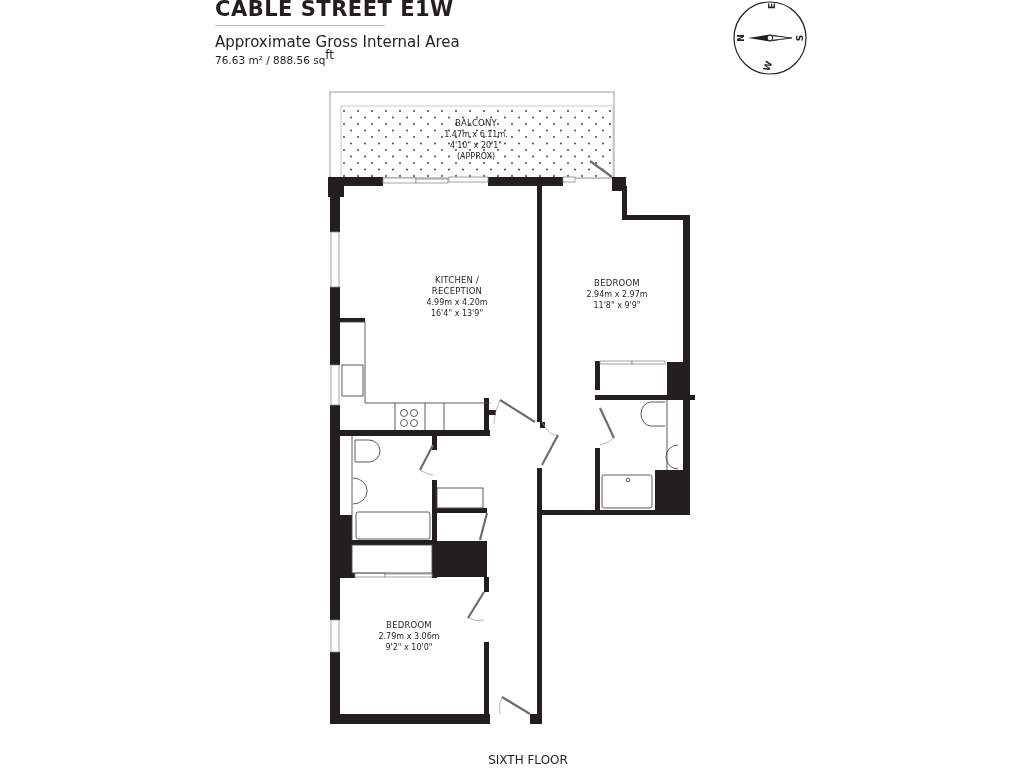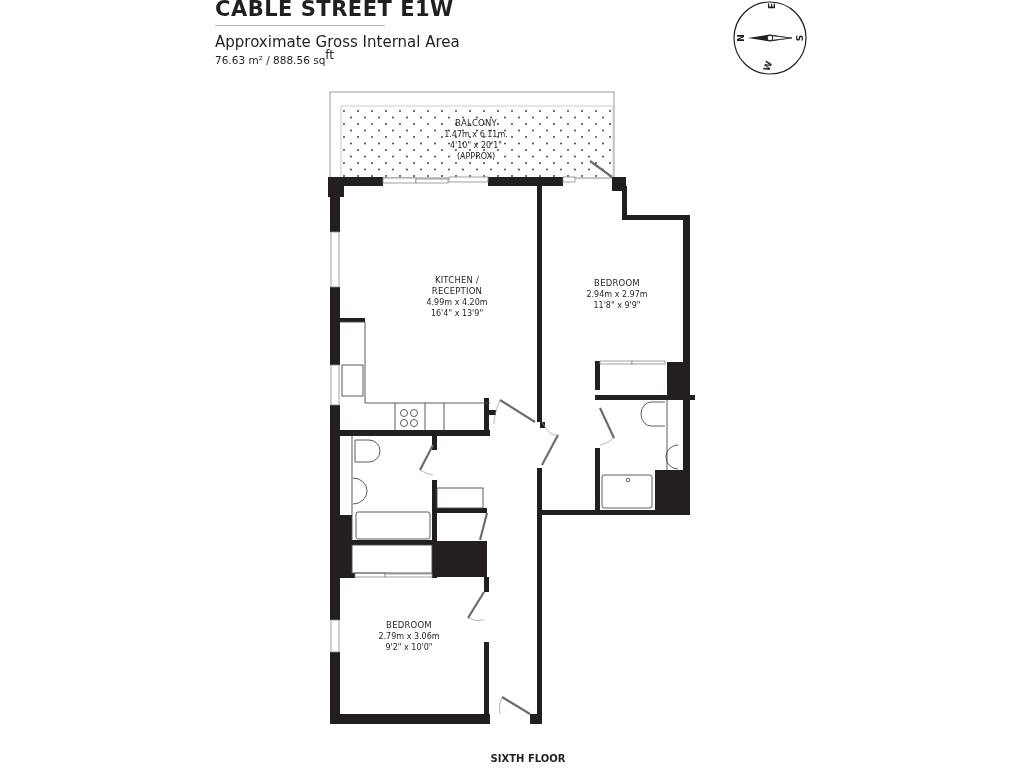--- a/index.html
+++ b/index.html
@@ -5,21 +5,21 @@
   html,body{margin:0;padding:0;background:#ffffff;}
   body{width:1024px;height:768px;position:relative;overflow:hidden;font-family:"DejaVu Sans","Liberation Sans",sans-serif;color:#231f20;}
   .title{position:absolute;left:215px;top:-3px;font-size:21px;font-weight:bold;letter-spacing:0.5px;color:#231f20;}
   .rule{position:absolute;left:215px;top:25px;width:170px;height:1px;background:#b8b8b8;}
   .sub1{position:absolute;left:215px;top:33px;font-size:15px;color:#231f20;}
   .sub2{position:absolute;left:215px;top:48px;font-size:10.5px;color:#231f20;}
   .sub2 sup{font-size:12px;text-align:right;}
   svg.plan{position:absolute;left:0;top:0;}
   .lbl{position:absolute;text-align:center;font-size:8px;line-height:11px;color:#231f20;white-space:nowrap;transform:translateX(-50%);}
   .lbl .nm{font-weight:normal;font-size:8.5px;letter-spacing:0.2px;}
-  .floor{position:absolute;left:512px;top:753px;transform:translateX(-50%);font-size:10px;font-weight:bold;color:#231f20;padding-left:32px;}
+  .floor{position:absolute;left:512px;top:753px;transform:translateX(-50%);font-size:12px;font-weight:normal;color:#231f20;padding-left:32px;}
 </style>
 </head>
 <body>
 
 <div class="title">CABLE STREET E1W</div>
 <div class="rule"></div>
 <div class="sub1">Approximate Gross Internal Area</div>
 <div class="sub2">
   <span>76.63 m²</span>
   <span>/</span>

